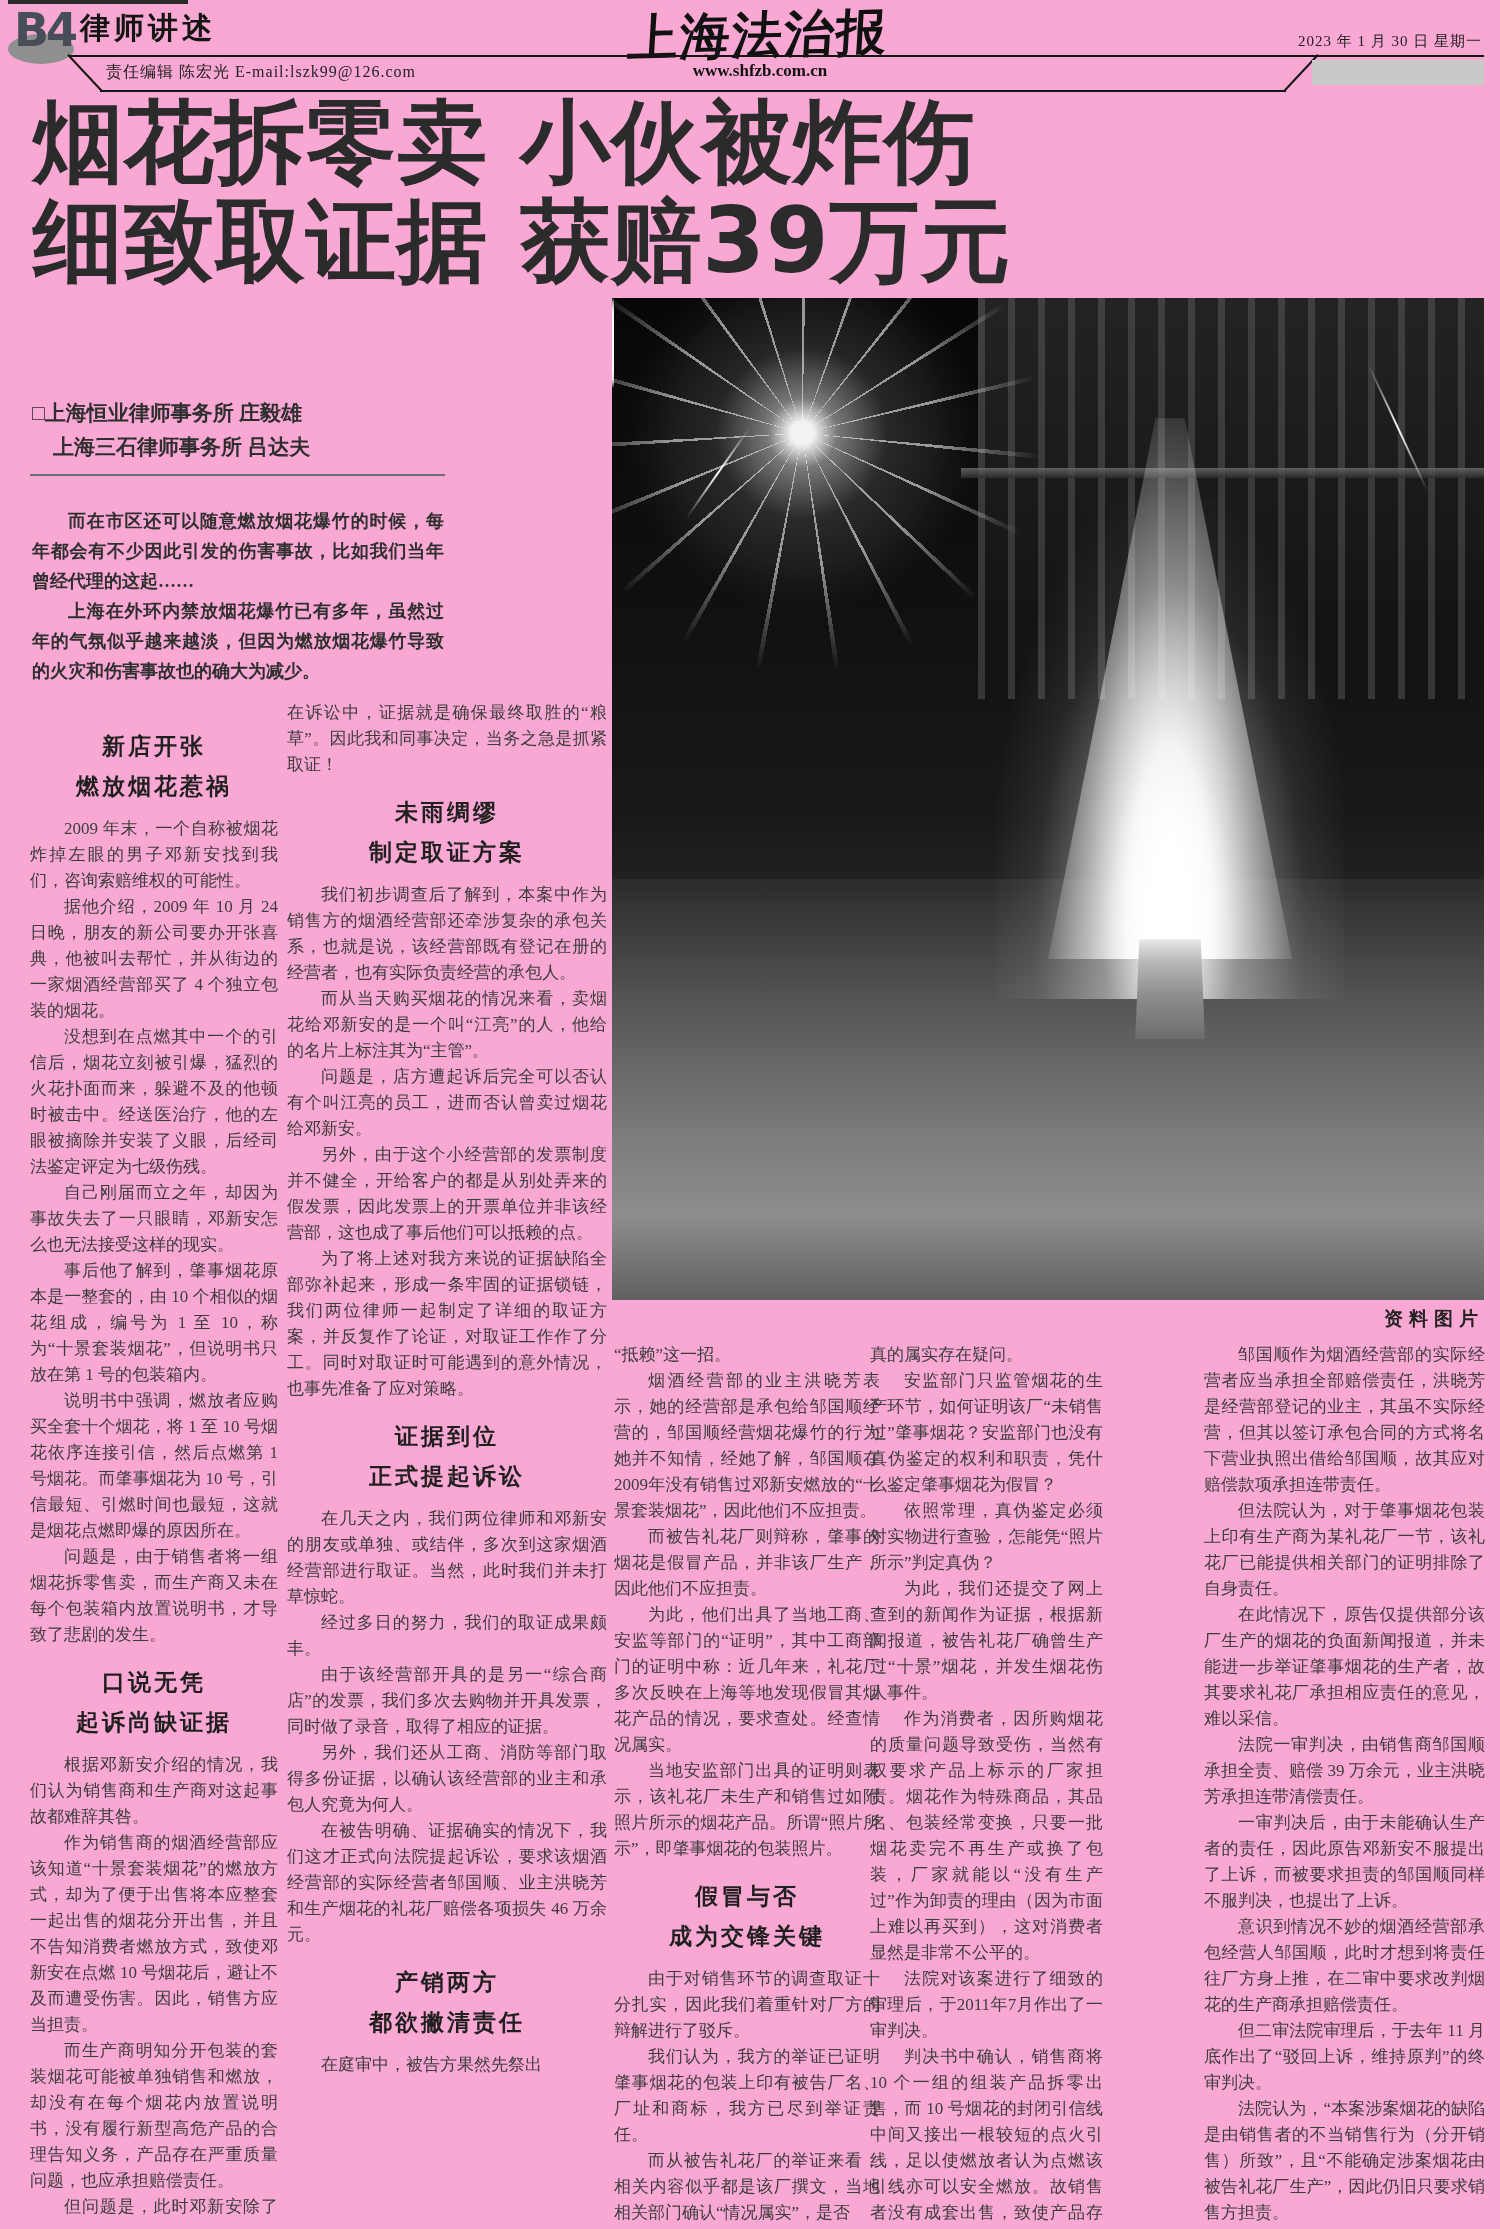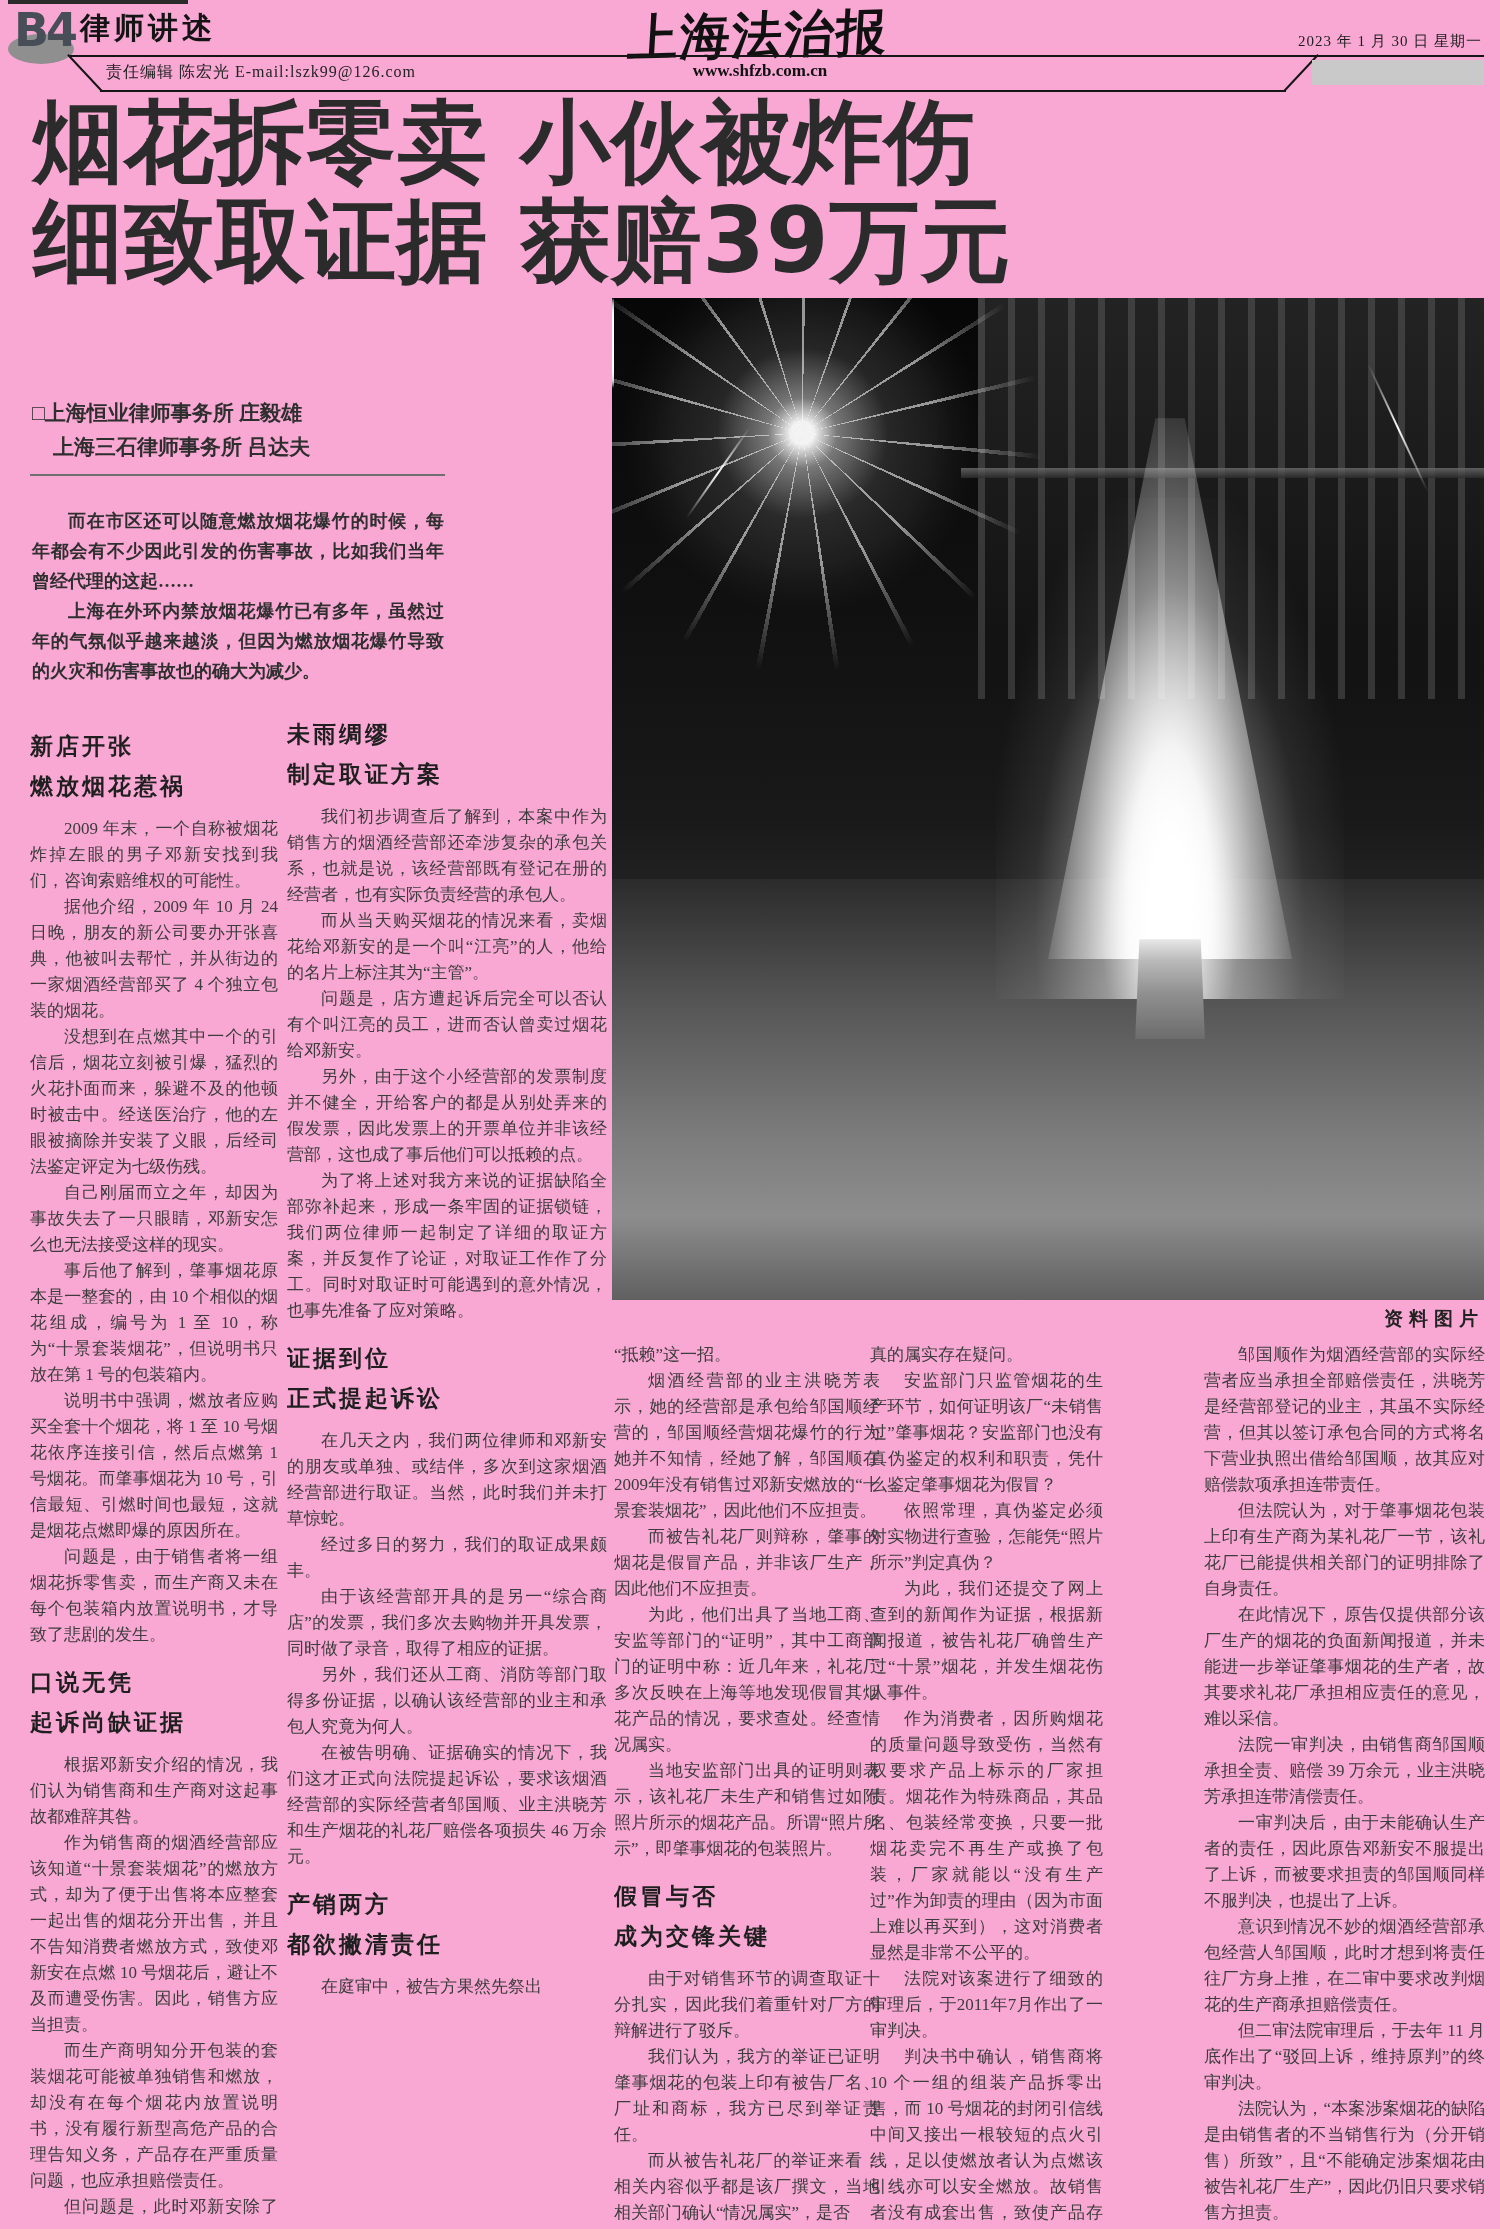--- a/index.html
+++ b/index.html
@@ -64,21 +64,21 @@
   .spark:nth-of-type(6){ left:84%; top:40%; transform:rotate(-62deg); height:90px; }
   .spark:nth-of-type(7){ left:72%; top:55%; transform:rotate(-40deg); height:60px; }
   .spark:nth-of-type(8){ left:47%; top:25%; transform:rotate(20deg); height:100px; }
   .spark:nth-of-type(9){ left:12%; top:12%; transform:rotate(35deg); height:110px; }
   .spark:nth-of-type(10){ left:90%; top:6%; transform:rotate(-25deg); height:140px; }
   .photo-caption { position:absolute; right:16px; top:1306px; font-weight:bold; font-size:19px; letter-spacing:6px; color:#222; }
   
   .article-col { position:absolute; overflow:hidden; font-size:17px; line-height:26px; text-align:justify; color:#3c3c3c; }
   .article-col p { margin:0; text-indent:2em; }
   .article-col p.noindent { text-indent:0; }
-  .article-col .subhead { text-indent:0; font-family:"DejaVu Sans",sans-serif; font-weight:bold; font-size:23px; line-height:40px; letter-spacing:3px; color:#1f1f1f; margin:14px 0 10px; }
+  .article-col .subhead { text-indent:0; text-align:center; font-family:"DejaVu Sans",sans-serif; font-weight:bold; font-size:23px; line-height:40px; letter-spacing:3px; color:#1f1f1f; margin:14px 0 10px; }
   #col1 { left:30px;   top:712px;  width:248px; height:1510px; }
   #col2 { left:287px;  top:700px;  width:320px; height:1522px; }
   #col3 { left:614px;  top:1342px; width:266px; height:882px; }
   #col4 { left:870px;  top:1342px; width:233px; height:882px; }
   #col5 { left:1204px; top:1342px; width:281px; height:882px; }
 </style>
 </head>
 <body>
 
 <div id="page">
@@ -152,20 +152,21 @@
       <div class="subhead">
         <div>口说无凭</div>
         <div>起诉尚缺证据</div>
       </div>
       <p>根据邓新安介绍的情况，我们认为销售商和生产商对这起事故都难辞其咎。</p>
       <p>作为销售商的烟酒经营部应该知道“十景套装烟花”的燃放方式，却为了便于出售将本应整套一起出售的烟花分开出售，并且不告知消费者燃放方式，致使邓新安在点燃 10 号烟花后，避让不及而遭受伤害。因此，销售方应当担责。</p>
       <p>而生产商明知分开包装的套装烟花可能被单独销售和燃放，却没有在每个烟花内放置说明书，没有履行新型高危产品的合理告知义务，产品存在严重质量问题，也应承担赔偿责任。</p>
       <p>但问题是，此时邓新安除了残存的烟花包装箱以及医院治疗单据外，几乎没有任何证据可以证明烟花的来路。</p>
     </div>
   <div class="article-col" id="col2">
+      <p class="noindent">在诉讼中，证据就是确保最终取胜的“粮草”。因此我和同事决定，当务之急是抓紧取证！</p>
       <div class="subhead">
         <div>未雨绸缪</div>
         <div>制定取证方案</div>
       </div>
       <p>我们初步调查后了解到，本案中作为销售方的烟酒经营部还牵涉复杂的承包关系，也就是说，该经营部既有登记在册的经营者，也有实际负责经营的承包人。</p>
       <p>而从当天购买烟花的情况来看，卖烟花给邓新安的是一个叫“江亮”的人，他给的名片上标注其为“主管”。</p>
       <p>问题是，店方遭起诉后完全可以否认有个叫江亮的员工，进而否认曾卖过烟花给邓新安。</p>
       <p>另外，由于这个小经营部的发票制度并不健全，开给客户的都是从别处弄来的假发票，因此发票上的开票单位并非该经营部，这也成了事后他们可以抵赖的点。</p>
       <p>为了将上述对我方来说的证据缺陷全部弥补起来，形成一条牢固的证据锁链，我们两位律师一起制定了详细的取证方案，并反复作了论证，对取证工作作了分工。同时对取证时可能遇到的意外情况，也事先准备了应对策略。</p>
       <div class="subhead">

